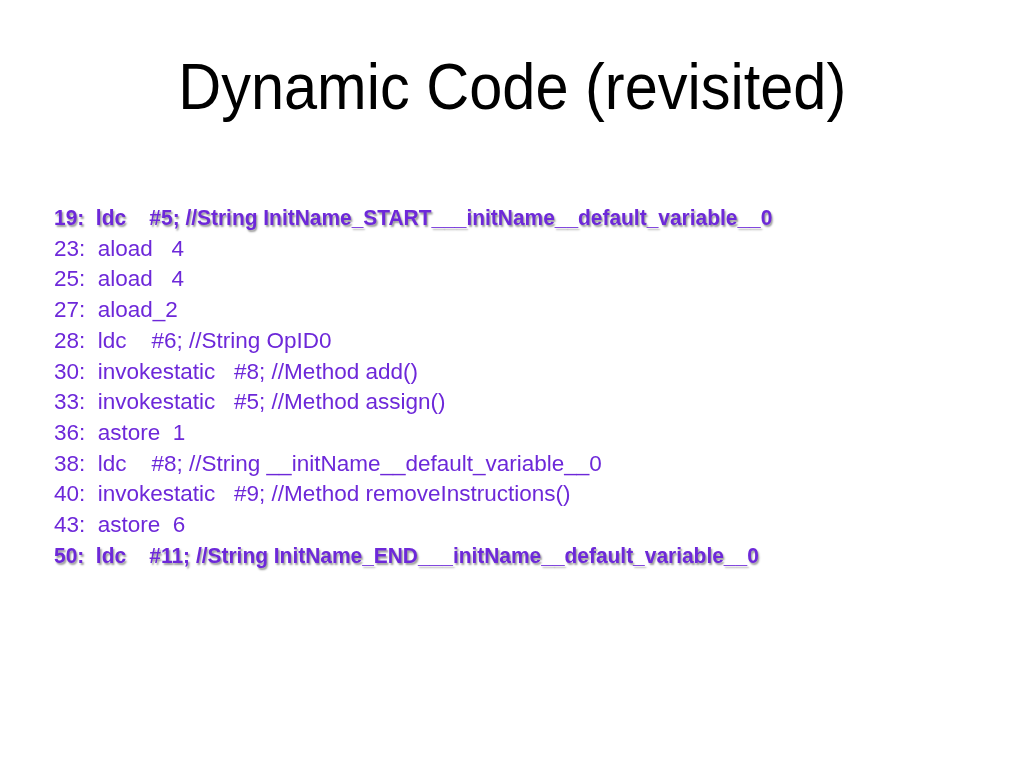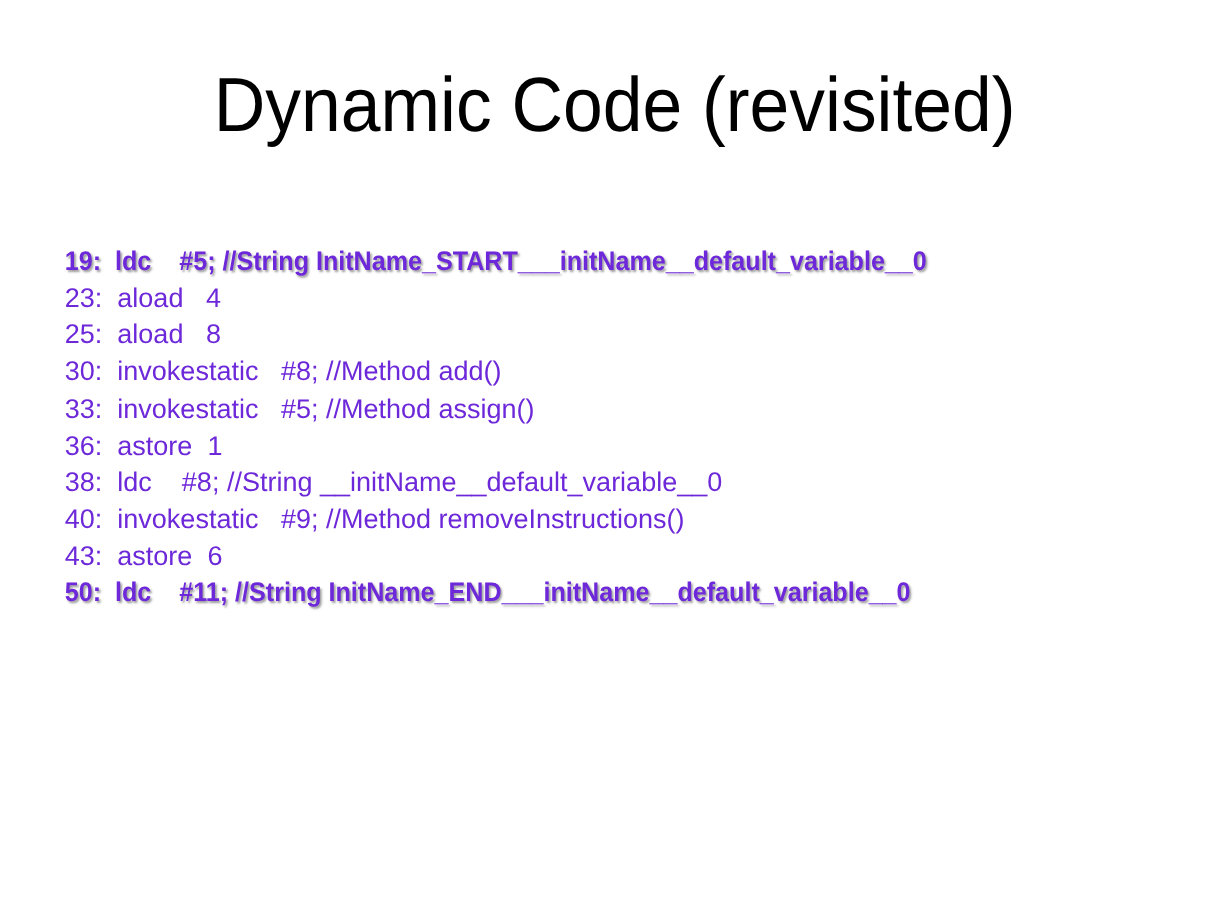--- a/index.html
+++ b/index.html
@@ -56,21 +56,23 @@
 </style>
 </head>
 <body>
 
 <div class="slide">
   <h1 class="title"><span class="title-inner">Dynamic Code (revisited)</span></h1>
 
   <div class="code-block">
       <div class="code-line bold">19:  ldc    #5; //String InitName_START___initName__default_variable__0</div>
       <div class="code-line">23:  aload   4</div>
-      <div class="code-line">25:  aload   8</div>
+      <div class="code-line">25:  aload   4</div>
+      <div class="code-line">27:  aload_2</div>
+      <div class="code-line">28:  ldc    #6; //String OpID0</div>
       <div class="code-line">30:  invokestatic   #8; //Method add()</div>
       <div class="code-line">33:  invokestatic   #5; //Method assign()</div>
       <div class="code-line">36:  astore  1</div>
       <div class="code-line">38:  ldc    #8; //String __initName__default_variable__0</div>
       <div class="code-line">40:  invokestatic   #9; //Method removeInstructions()</div>
       <div class="code-line">43:  astore  6</div>
       <div class="code-line bold">50:  ldc    #11; //String InitName_END___initName__default_variable__0</div>
     </div>
 </div>
 

